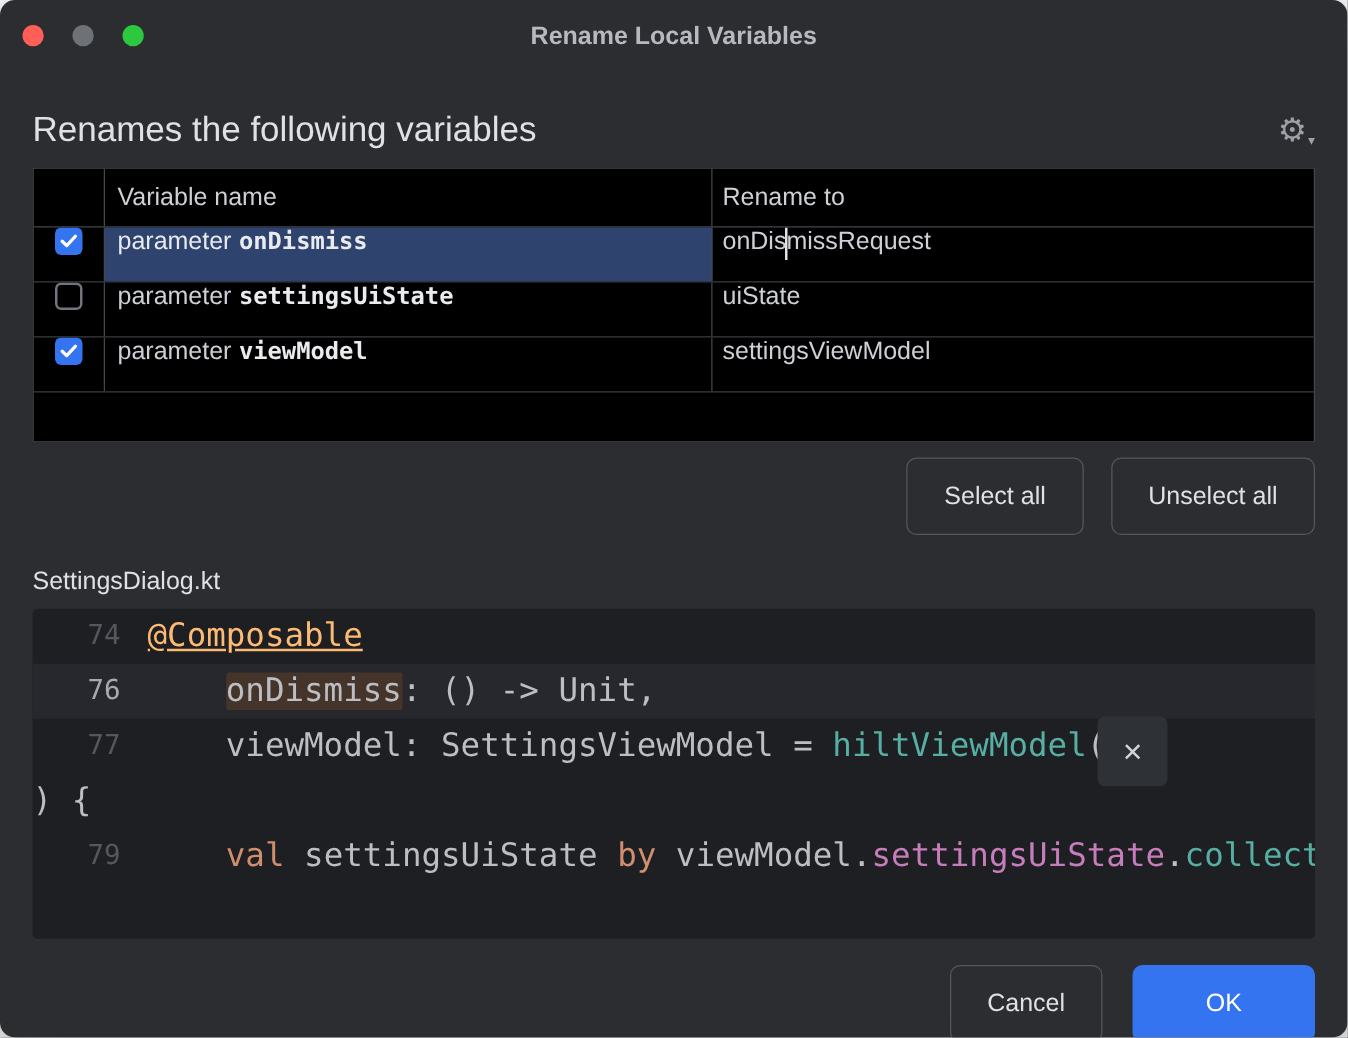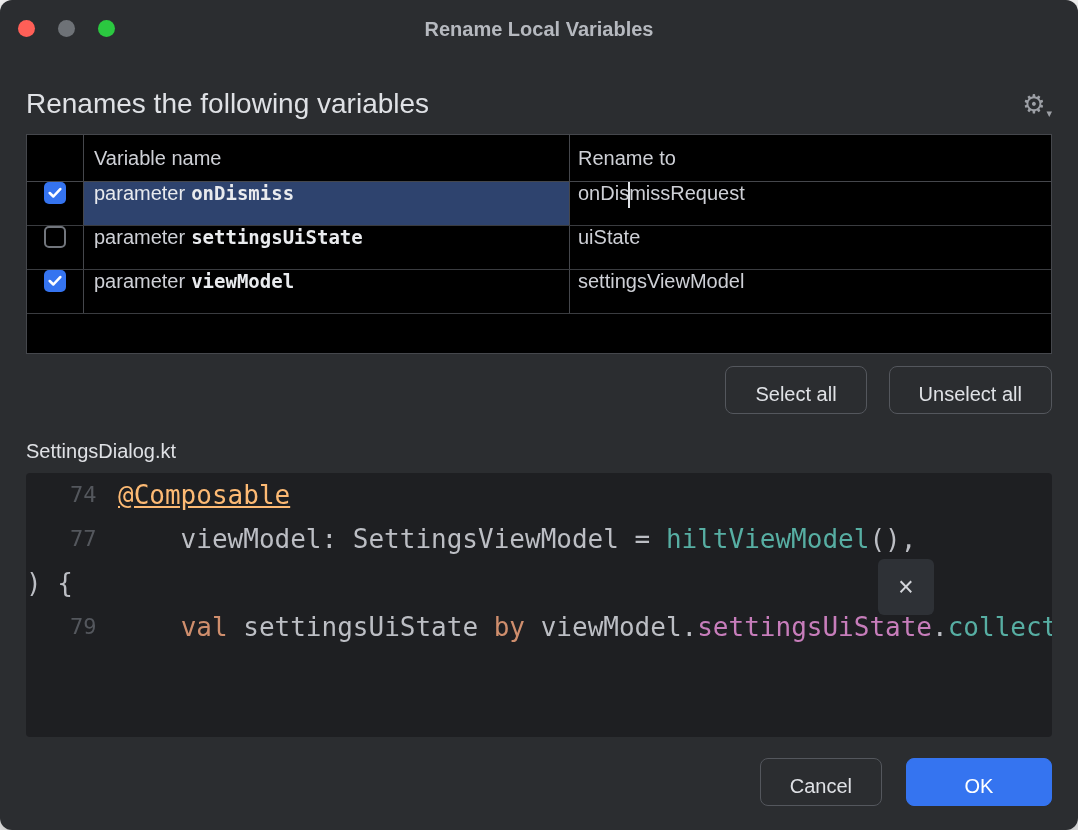--- a/index.html
+++ b/index.html
@@ -40,21 +40,21 @@
   .kind{color:inherit;}
   .vname{font-family:"DejaVu Sans Mono",monospace;font-weight:700;font-size:19px;color:#e9ebee;margin-left:6px;}
   .checkbox{width:22px;height:22px;border-radius:5px;box-sizing:border-box;display:flex;
             align-items:center;justify-content:center;}
   .checkbox.checked{background:#3574f0;}
   .checkbox.unchecked{background:transparent;border:2px solid #71757c;}
   .caret{display:inline-block;width:2px;height:26px;background:#dfe2e6;vertical-align:middle;margin:0 -1px;}
 
   
   .sel-buttons{margin-top:12px;display:flex;justify-content:flex-end;gap:22px;}
-  .btn{height:48px;padding:16px 29px;border-radius:8px;border:1px solid #54575d;background:#2b2d30;
+  .btn{height:62px;padding:16px 29px;border-radius:8px;border:1px solid #54575d;background:#2b2d30;
        color:#dfe1e5;font-size:20px;font-family:"Liberation Sans",sans-serif;cursor:pointer;}
   .btn.primary{background:#3574f0;border-color:#3574f0;color:#ffffff;min-width:146px;}
 
   
   .file-label{margin-top:26px;font-size:20px;color:#dfe1e5;}
   .editor{position:relative;margin-top:10px;height:264px;background:#1e1f22;border-radius:4px;
           overflow:hidden;font-family:"DejaVu Sans Mono",monospace;font-size:26px;color:#bcbec4;}
   .cline{display:flex;height:44px;line-height:44px;white-space:pre;}
   .cline.current{background:#26282e;}
   .lnum{width:92px;padding-right:26px;box-sizing:border-box;text-align:right;
@@ -153,20 +153,21 @@
     <div class="sel-buttons">
       <button class="btn">Select all</button>
       <button class="btn">Unselect all</button>
     </div>
 
     <div class="file-label">SettingsDialog.kt</div>
 
     <div class="editor">
       <div id="code-lines">
           <div class="cline"><span class="lnum">74</span><span class="ltext"><span class="tk-ann">@Composable</span></span></div>
+          <div class="cline current"><span class="lnum">76</span><span class="ltext"><span>    </span><span class="tk-hl">onDismiss</span><span>: () -&gt; Unit,</span></span></div>
           <div class="cline"><span class="lnum">77</span><span class="ltext"><span>    viewModel: SettingsViewModel = </span><span class="tk-call">hiltViewModel</span><span>(),</span></span></div>
           <div class="cline"><span class="ltext"><span>) {</span></span></div>
           <div class="cline"><span class="lnum">79</span><span class="ltext"><span>    </span><span class="tk-kw">val </span><span>settingsUiState </span><span class="tk-kw">by </span><span>viewModel.</span><span class="tk-prop">settingsUiState</span><span>.</span><span class="tk-call">collectA</span></span></div>
         </div>
       <div class="close-btn">
         <span>×</span>
       </div>
     </div>
 
     <div class="footer">

